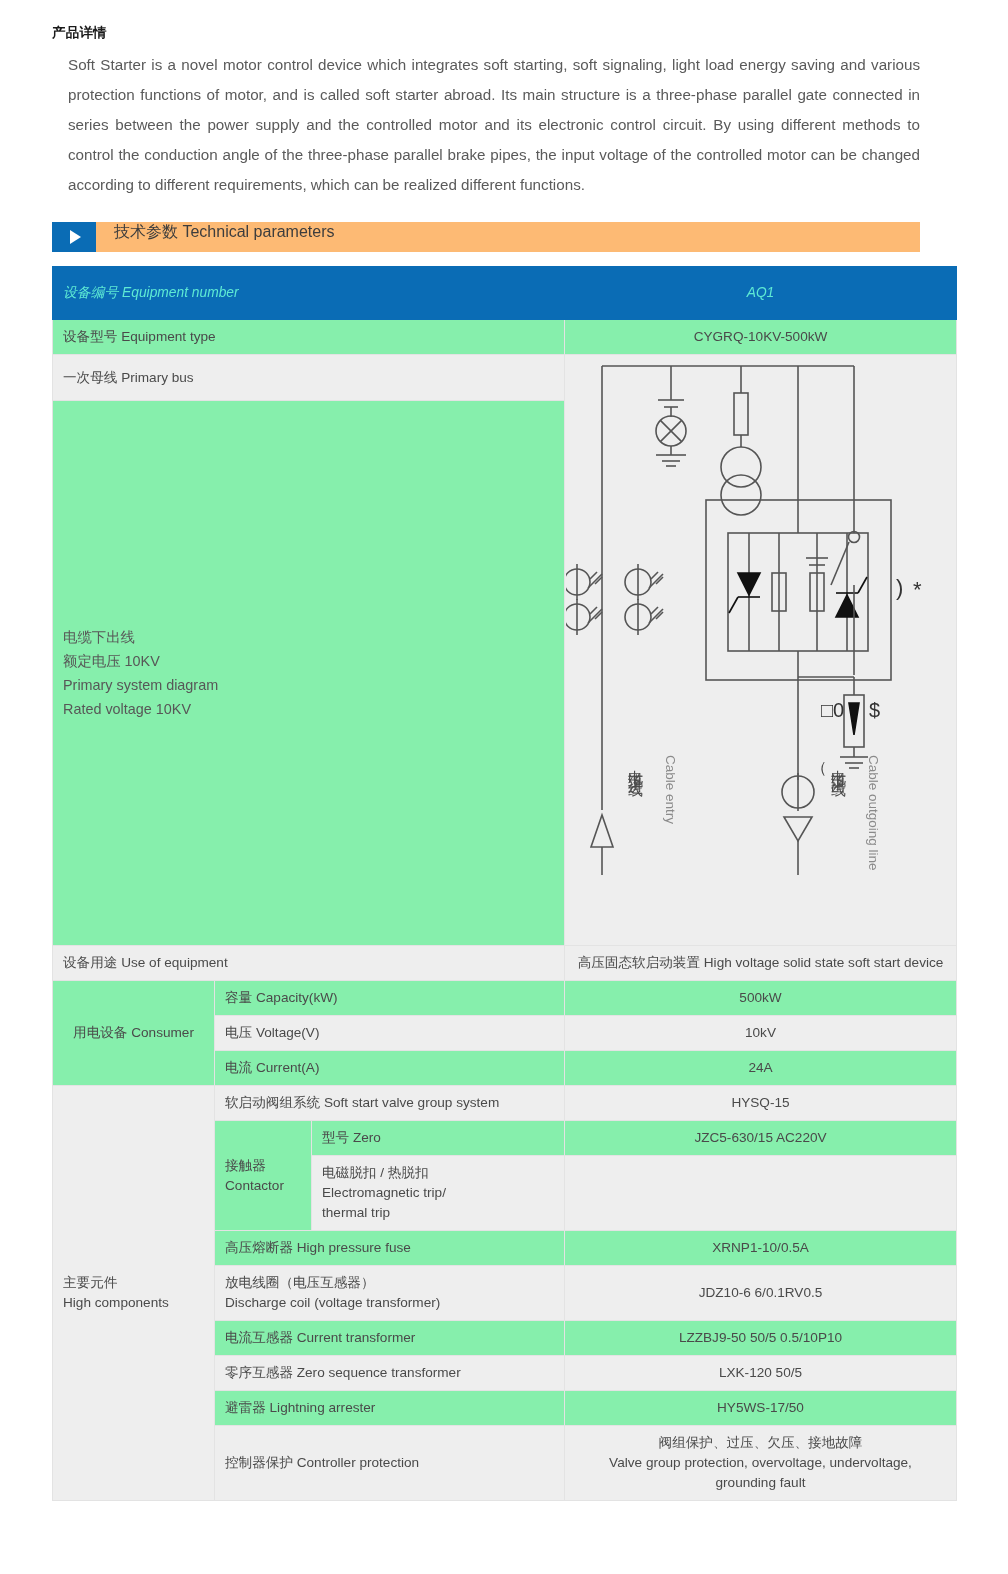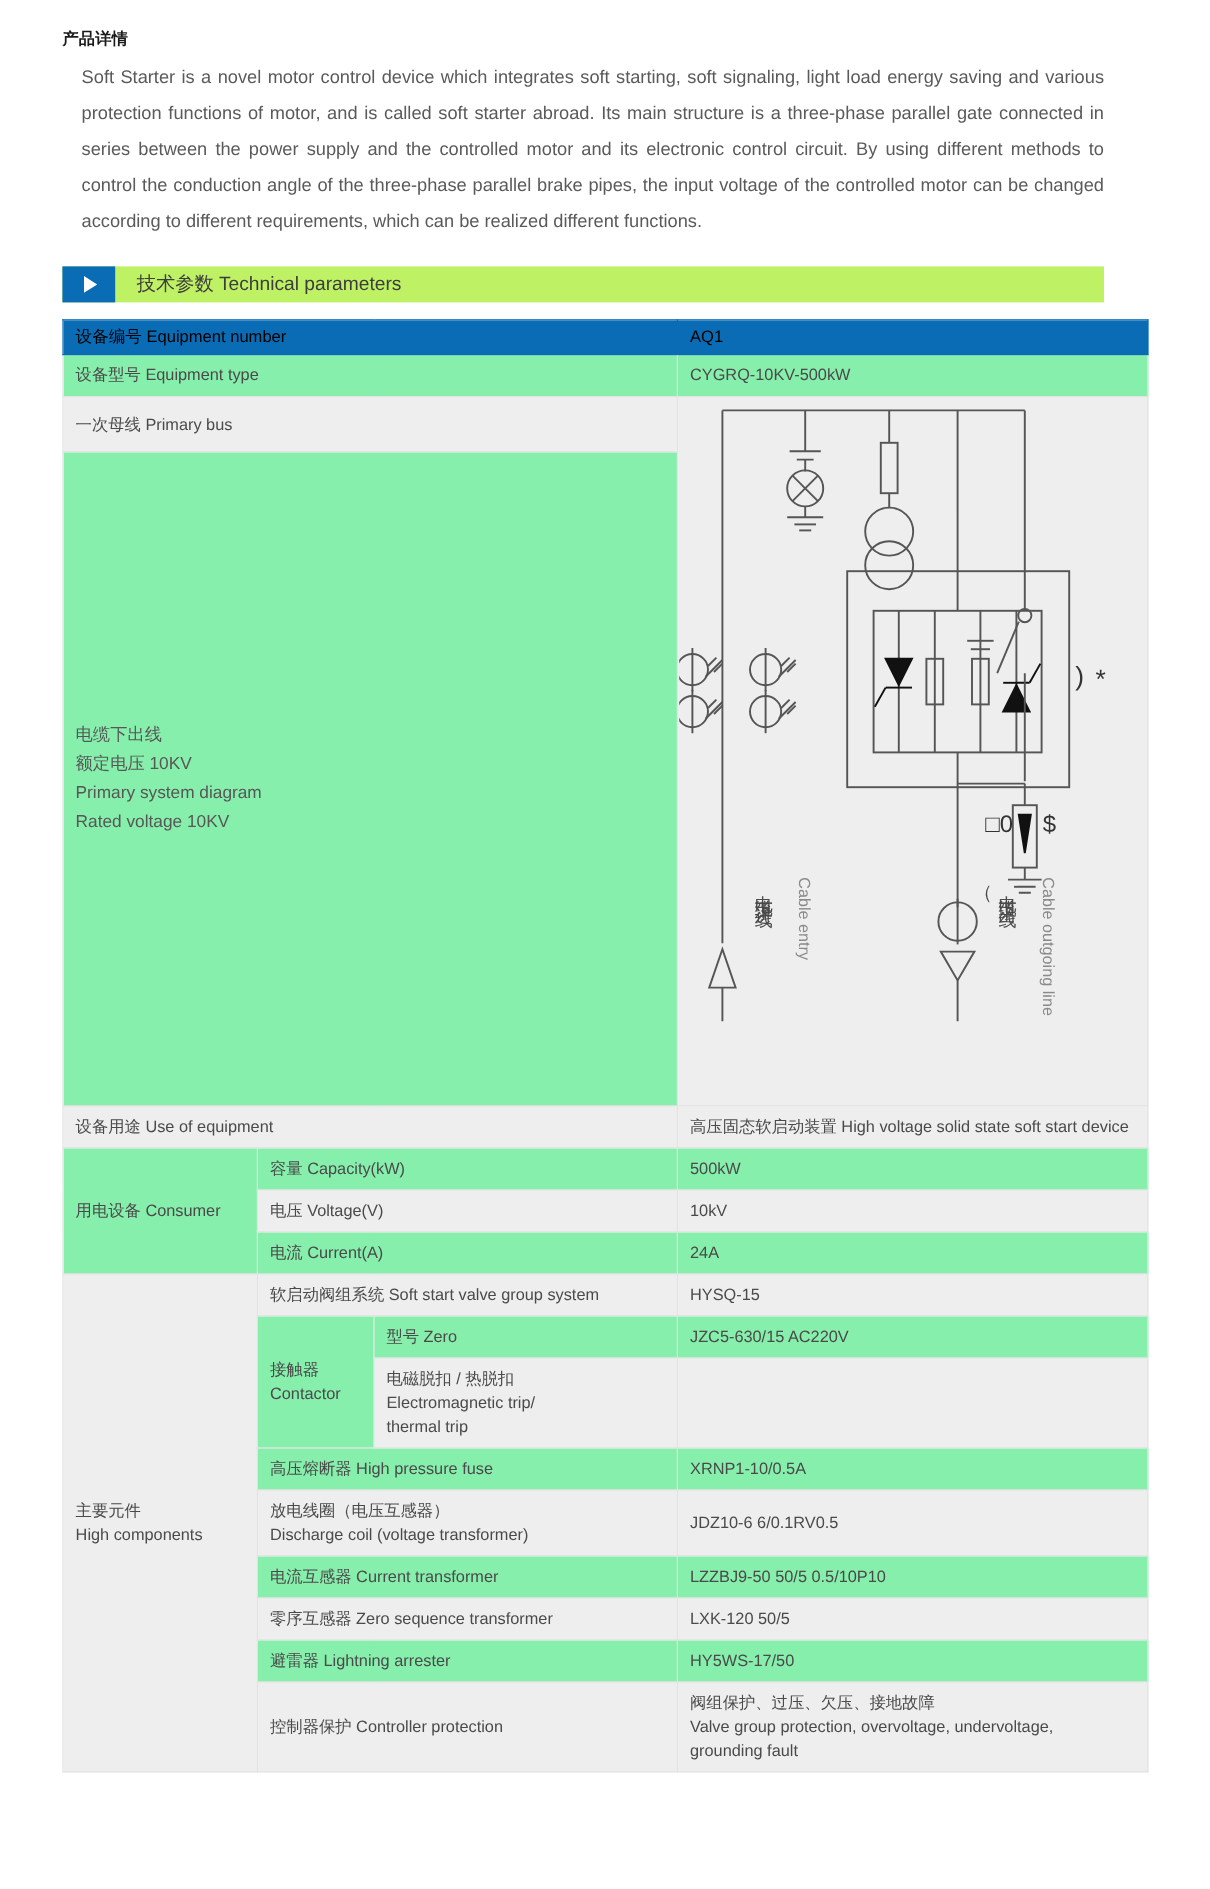--- a/index.html
+++ b/index.html
@@ -29,23 +29,23 @@
     margin-top: 14px;
     text-align: justify;
   }
   .para.zh { text-indent: 2em; }
   .para.en { margin-top: 8px; margin-left: 16px; }
 
   
   .section-bar {
     margin-top: 22px;
     height: 30px;
-    background: #bef264;
+    background: #fdba74;
     display: flex;
-    align-items: center;
+    align-items: flex-start;
   }
   .section-bar .mark {
     width: 44px; height: 30px;
     background: #0a6cb5;
     display: flex; align-items: center; justify-content: center;
     flex: 0 0 auto;
   }
   .section-bar .mark .tri {
     width: 0; height: 0;
     border-left: 11px solid #ffffff;
@@ -69,27 +69,28 @@
     font-size: 13.6px;
     color: #4a4a4a;
   }
   table.spec td {
     border: 1px solid #e3e3e3;
     padding: 7px 10px;
     vertical-align: middle;
     line-height: 20px;
   }
   td.c-left   { text-align: left; }
-  td.c-center { text-align: left; }
+  td.c-center { text-align: center; }
   tr.hdr td {
     background: #0a6cb5;
-    color: #000000;
+    color: #5eead4;
     border-color: #0a6cb5;
-    padding: 4px 10px;
+    padding: 16px 10px;
     font-size: 13.8px;
+    font-style: italic;
   }
   td.shade { background: #eeeeee; }
   td.white { background: #86efac; }
   .diag-label { font-size: 14.4px; line-height: 24px; color: #575757; }
 
   svg.diagram { display:block; margin: 0 auto; }
 </style>
 </head>
 <body>
 

